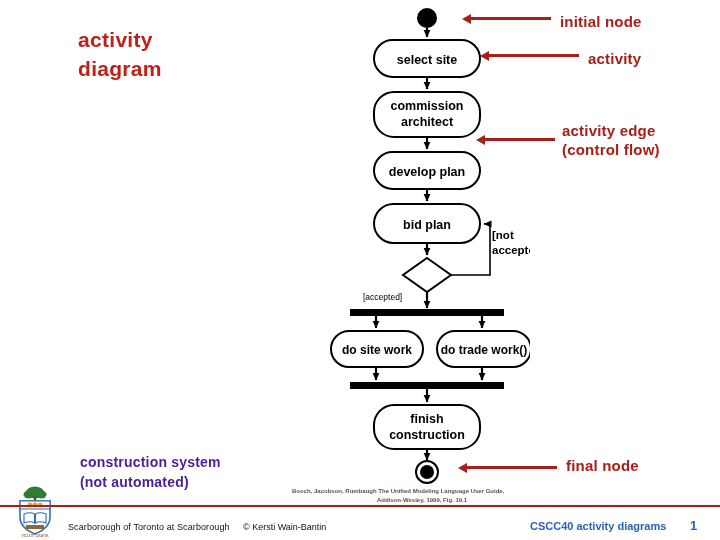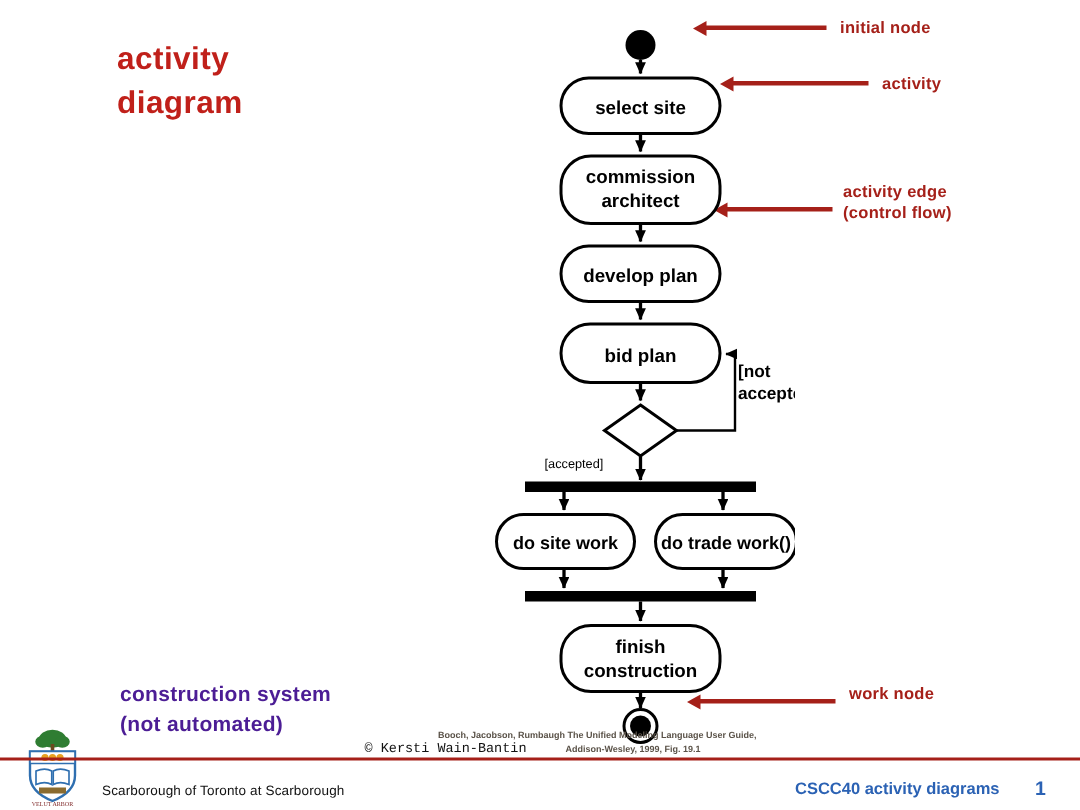--- a/index.html
+++ b/index.html
@@ -25,21 +25,21 @@
     font-weight: bold;
     line-height: 1.38;
     letter-spacing: 0.3px;
     white-space: pre-line;
   }
 
   
   .annot {
     position: absolute;
     color: #A52019;
-    font-size: 11px;
+    font-size: 15px;
     font-weight: bold;
     line-height: 1.28;
     letter-spacing: 0.2px;
     white-space: pre-line;
   }
   .annot-initial { left: 560px; top: 12px; }
   .annot-activity { left: 588px; top: 49px; }
   .annot-edge { left: 562px; top: 121px; }
   .annot-final { left: 566px; top: 456px; }
 
@@ -108,25 +108,24 @@
     left: 68px;
     top: 522px;
     color: #111111;
     font-size: 9px;
     letter-spacing: 0.1px;
     white-space: nowrap;
   }
   .footer-copy {
     position: absolute;
     left: 243px;
-    top: 494px;
+    top: 522px;
     color: #111111;
     font-size: 9px;
     white-space: nowrap;
-    font-family: Liberation Mono, monospace;
   }
   .footer-right {
     position: absolute;
     left: 530px;
     top: 520px;
     color: #2B62B4;
     font-size: 11px;
     font-weight: bold;
     white-space: nowrap;
   }
@@ -145,41 +144,41 @@
     left: 9px;
     top: 484px;
     width: 52px;
     height: 54px;
   }
 
   
   .diagram {
     position: absolute;
     left: 300px;
-    top: 16px;
+    top: 4px;
     width: 230px;
     height: 490px;
   }
 </style>
 </head>
 <body>
 
 <div class="slide-title">activity
 diagram</div>
 
 <div class="red-arrow arrow-initial"></div>
 <div class="red-arrow arrow-activity"></div>
 <div class="red-arrow arrow-edge"></div>
 <div class="red-arrow arrow-final"></div>
 
 <div class="annot annot-initial">initial node</div>
 <div class="annot annot-activity">activity</div>
 <div class="annot annot-edge">activity edge
 (control flow)</div>
-<div class="annot annot-final">work node</div>
+<div class="annot annot-final">final node</div>
 
 <div class="diagram">
   <svg width="230" height="490" viewBox="0 0 230 490" xmlns="http://www.w3.org/2000/svg">
     <defs>
       <marker id="ah" markerWidth="9" markerHeight="9" refX="7.5" refY="3.6" orient="auto" markerUnits="userSpaceOnUse">
         <path d="M0,0 L8,3.6 L0,7.2 z" fill="#000000"></path>
       </marker>
     </defs>
 
     <circle cx="127" cy="14" r="10" fill="#000000"></circle>

